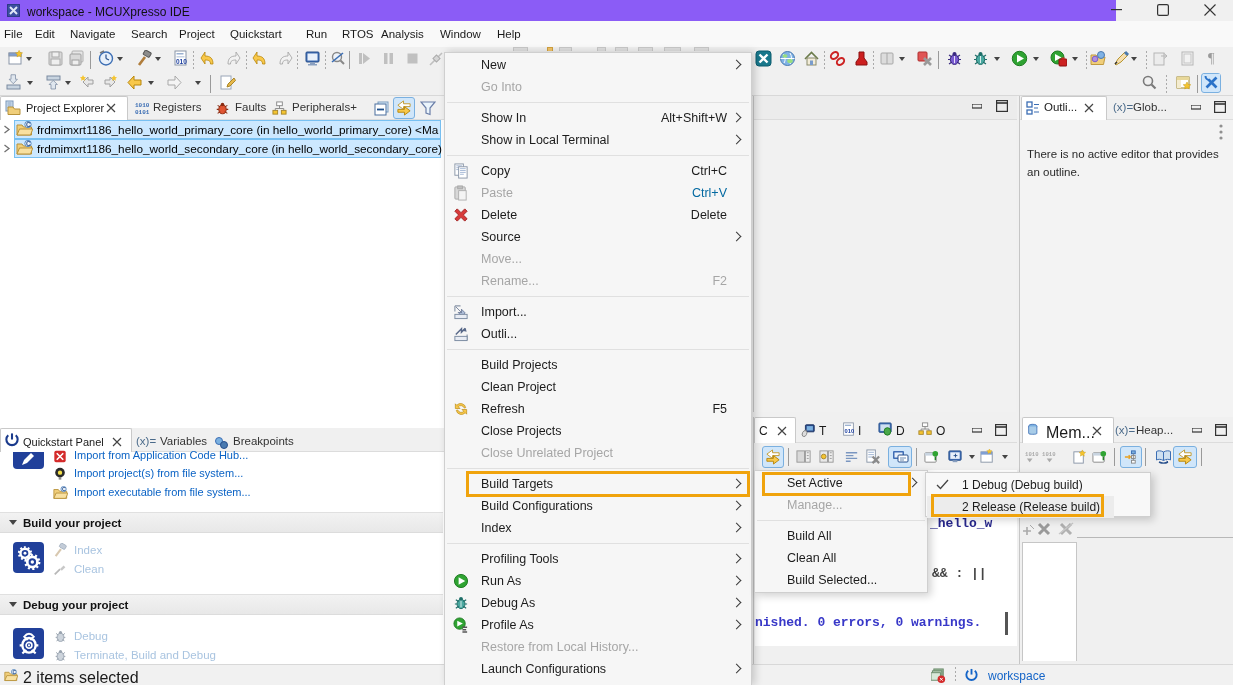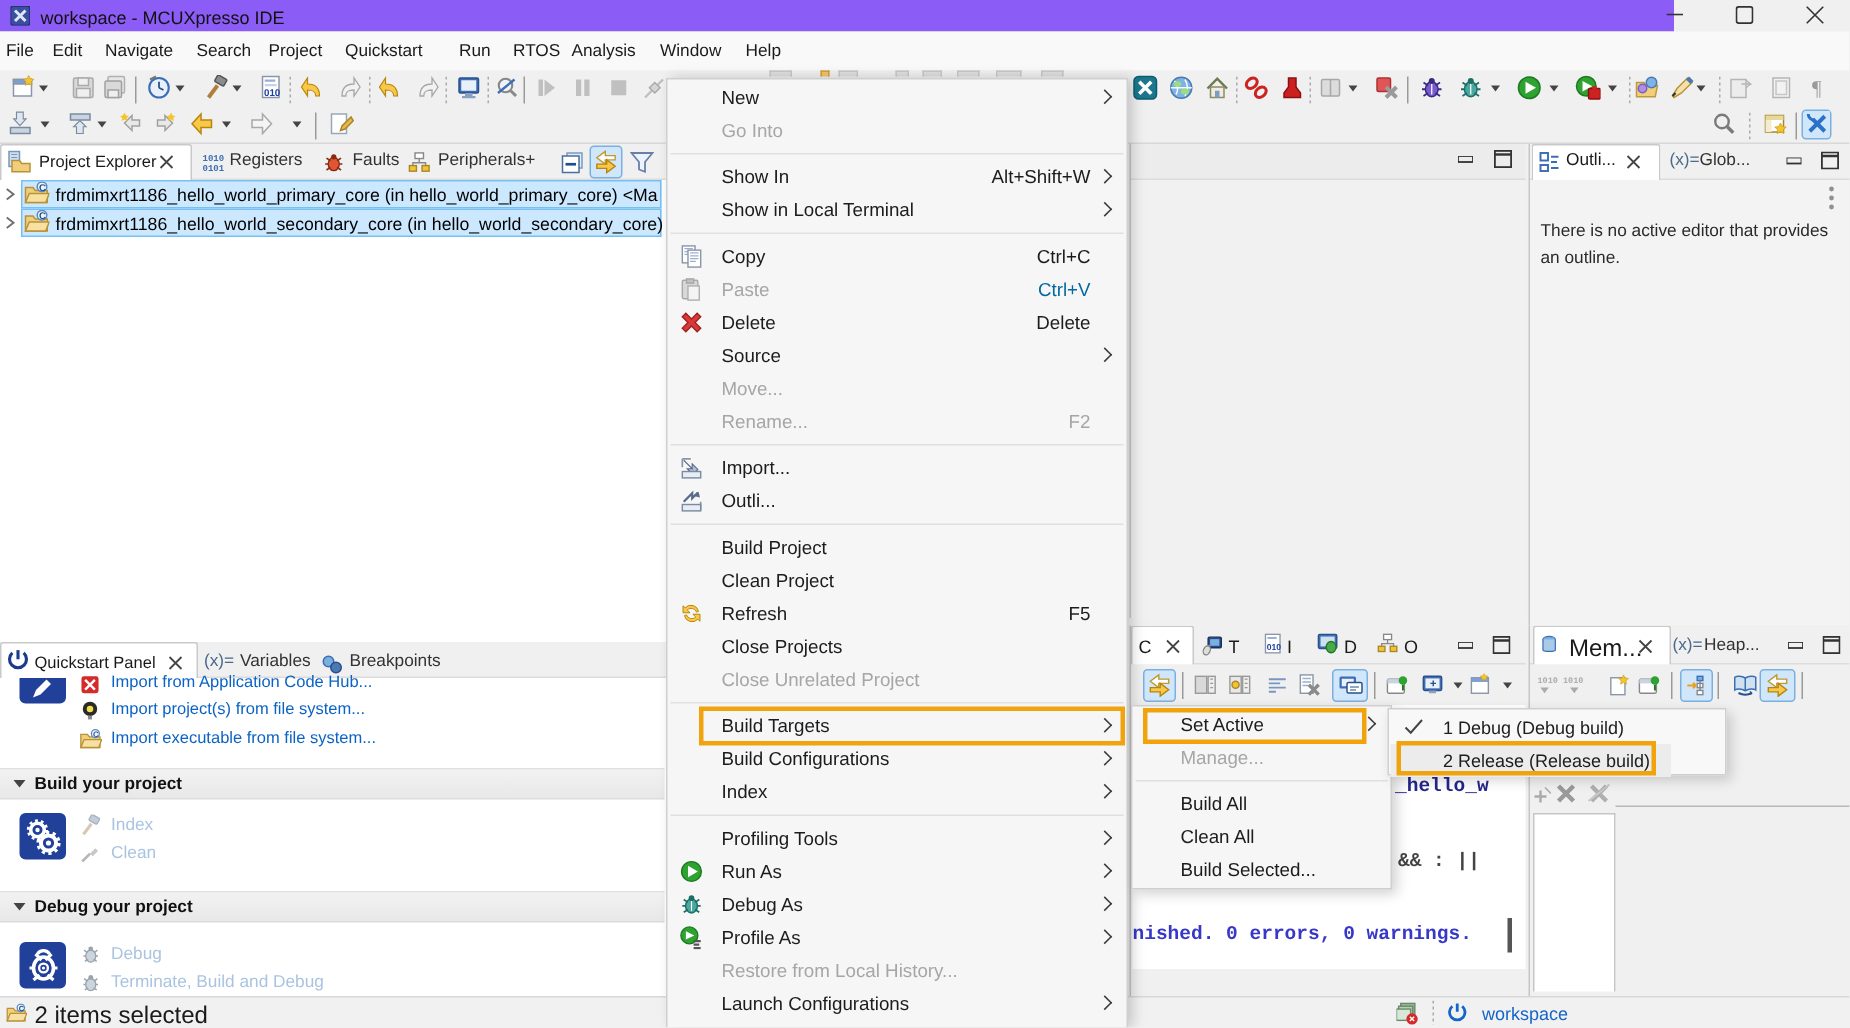--- a/index.html
+++ b/index.html
@@ -729,21 +729,21 @@
       <svg class="ico" viewBox="0 0 17 17">
         <path d="M9 15 L15 15 M15 15 L15 9" stroke="#8a96a8" stroke-width="1.2" fill="none"></path>
         <path d="M3 9 L9 3 L9 6.5 L13 2.5" fill="none" stroke="#5a6a8a" stroke-width="1.6"></path>
         <path d="M13.5 2 L14.5 6 L10 5z" fill="#5a6a8a"></path>
         <rect x="2" y="11" width="13" height="4.5" fill="#e8ecf4" stroke="#7a8aa0"></rect>
       </svg>
       <span>Outli...</span>
     </div>
     <div class="msep"></div>
     <div class="mi">
-      <span>Build Project</span>
+      <span>Build Projects</span>
     </div>
     <div class="mi">
       <span>Clean Project</span>
     </div>
     <div class="mi">
       <svg class="ico" viewBox="0 0 17 17">
         <path d="M13.5 7 A5.5 5.5 0 0 0 4 4.5 L2.5 3 L2.5 8 L7.5 8 L5.5 6 A4 4 0 0 1 12 7.5 z" fill="#f8c84a" stroke="#b8860b" stroke-width=".7"></path>
         <path d="M3.5 10 A5.5 5.5 0 0 0 13 12.5 L14.5 14 L14.5 9 L9.5 9 L11.5 11 A4 4 0 0 1 5 9.5 z" fill="#f8c84a" stroke="#b8860b" stroke-width=".7"></path>
       </svg>
       <span>Refresh</span>

